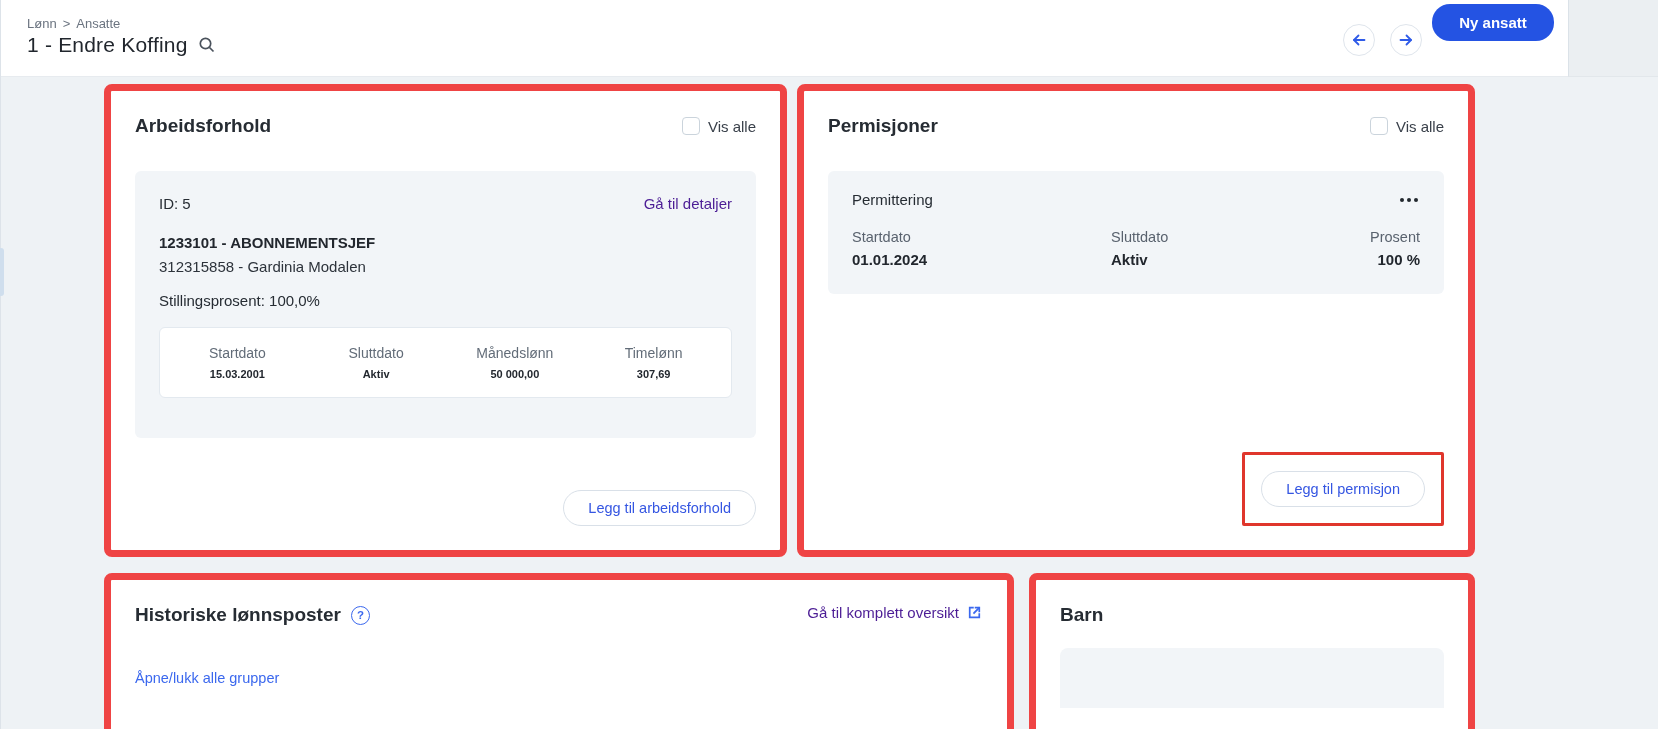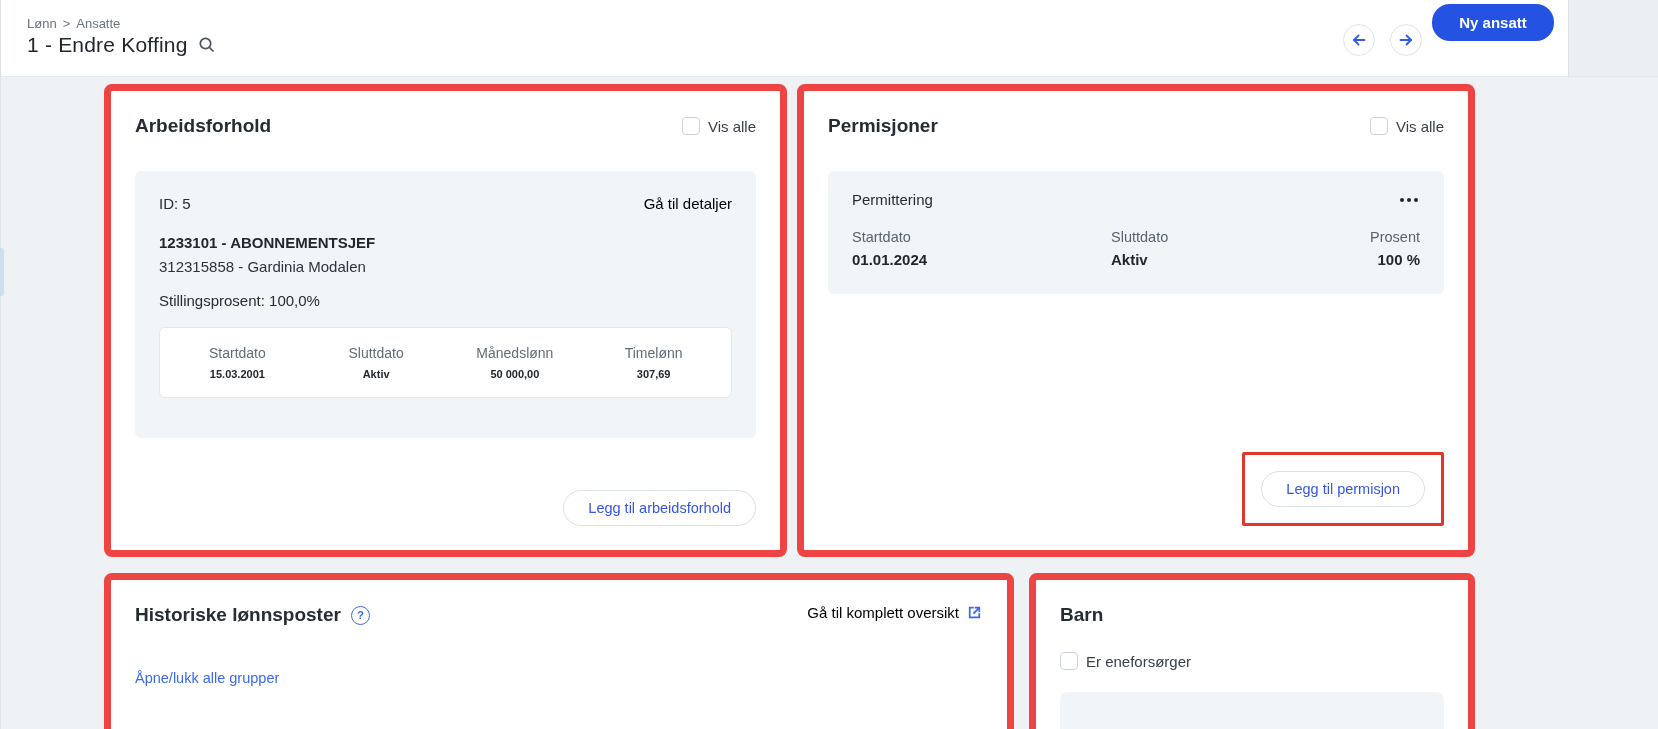--- a/index.html
+++ b/index.html
@@ -44,21 +44,21 @@
   .card-title { font-size:19px; font-weight:700; color:#262c33; }
   .check-row { display:flex; align-items:center; gap:8px; margin-top:2px; cursor:pointer; }
   .checkbox { width:18px; height:18px; border:1.5px solid #cbd4dc; border-radius:4px; background:#fff; flex:0 0 auto; }
   .check-label { font-size:15px; color:#39404a; }
 
   .panel { background:#f2f5f8; border-radius:6px; }
   .panel-emp { margin-top:34px; padding:24px 24px 40px; }
   .panel-row { display:flex; justify-content:space-between; align-items:baseline; }
   .txt { font-size:15px; color:#262c33; }
   .txt-bold { font-size:15px; font-weight:700; color:#22272e; }
-  .link { font-size:15px; color:#000000; cursor:pointer; text-decoration:none; }
+  .link { font-size:15px; color:#4c1d95; cursor:pointer; text-decoration:none; }
 
   .emp-position { margin-top:22px; }
   .emp-employer { margin-top:7px; color:#2d333b; }
   .emp-percent { margin-top:17px; }
 
   .emp-table { margin-top:18px; background:#ffffff; border:1px solid #e3e9ef; border-radius:6px; padding:17px 8px; display:grid; grid-template-columns:1fr 1fr 1fr 1fr; }
   .emp-col { text-align:center; }
   .col-h { font-size:14px; color:#626c78; }
   .col-v { font-size:11px; font-weight:700; color:#22272e; margin-top:7px; }
 
@@ -237,20 +237,16 @@
             <line x1="7.6" y1="8.4" x2="12.2" y2="3.8"></line>
           </svg>
         </span>
       </div>
     </div>
     <span class="toggle-link">Åpne/lukk alle grupper</span>
   </div>
 
   <div class="card card-barn">
     <div class="card-title">Barn</div>
-    <div class="check-row barn-check">
-      <span class="checkbox"></span>
-      <span class="check-label">Er eneforsørger</span>
-    </div>
     <div class="barn-panel"></div>
   </div>
 
 </div>
 
 </body></html>

